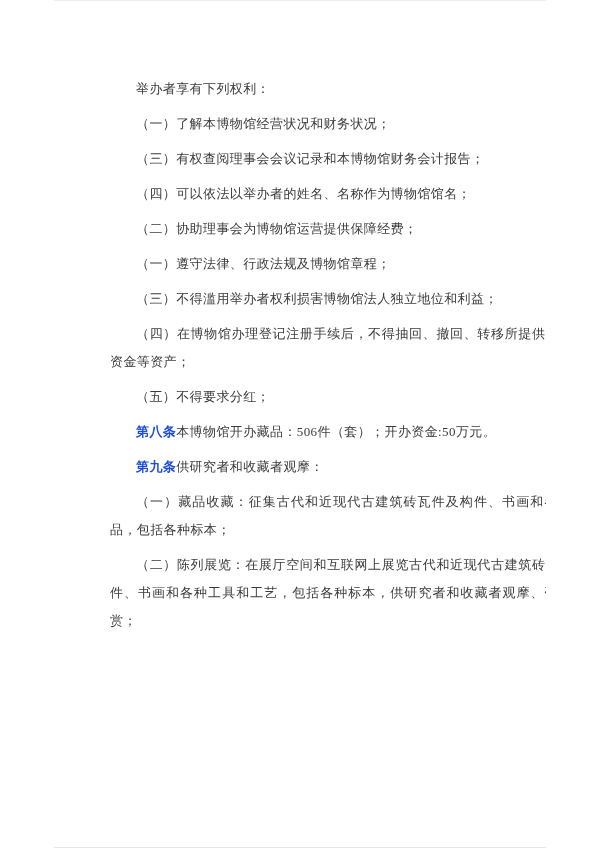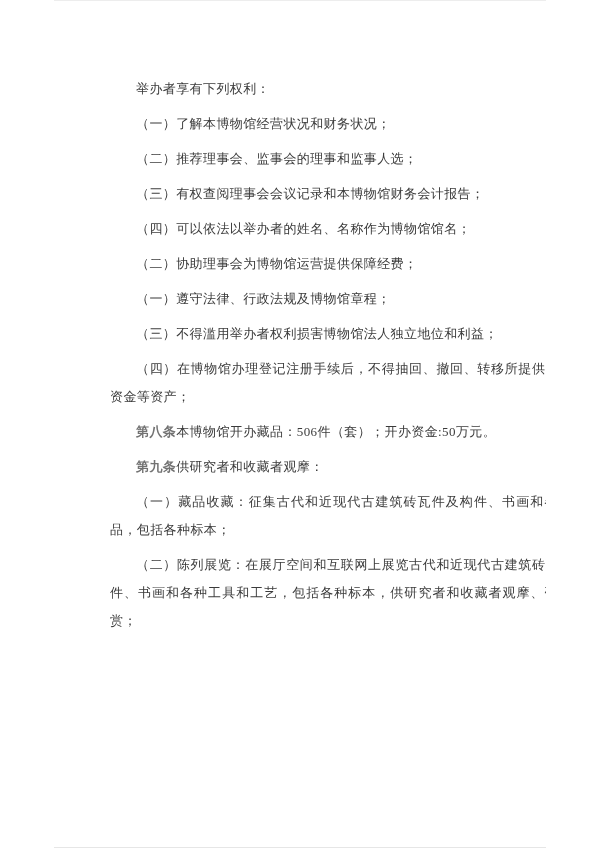--- a/index.html
+++ b/index.html
@@ -31,35 +31,35 @@
     font-size: 13px;
     line-height: 28px;
     letter-spacing: 0.4px;
     text-indent: 2em;
     text-align: justify;
     text-justify: inter-character;
     word-break: break-all;
   }
   .doc-content p b {
     font-weight: bold;
-    color: #737373;
+    color: #1d4ed8;
   }
 </style>
 </head>
 <body>
 
 <div class="page">
   <div class="doc-content" style="color: rgb(59, 59, 59);">
       <p><span>举办者享有下列权利：</span></p>
       <p><span>（一）了解本博物馆经营状况和财务状况；</span></p>
-      <p><span>（二）推荐理事会、监事会的理事和监事人选；</span></p>
       <p><span>（三）有权查阅理事会会议记录和本博物馆财务会计报告；</span></p>
       <p><span>（四）可以依法以举办者的姓名、名称作为博物馆馆名；</span></p>
       <p><span>（二）协助理事会为博物馆运营提供保障经费；</span></p>
       <p><span>（一）遵守法律、行政法规及博物馆章程；</span></p>
       <p><span>（三）不得滥用举办者权利损害博物馆法人独立地位和利益；</span></p>
       <p><span>（四）在博物馆办理登记注册手续后，不得抽回、撤回、转移所提供的藏品、资金等资产；</span></p>
+      <p><span>（五）不得要求分红；</span></p>
       <p><b>第八条</b><span>本博物馆开办藏品：506件（套）；开办资金:50万元。</span></p>
       <p><b>第九条</b><span>供研究者和收藏者观摩：</span></p>
       <p><span>（一）藏品收藏：征集古代和近现代古建筑砖瓦件及构件、书画和各种工艺品，包括各种标本；</span></p>
       <p><span>（二）陈列展览：在展厅空间和互联网上展览古代和近现代古建筑砖瓦件及构件、书画和各种工具和工艺，包括各种标本，供研究者和收藏者观摩、研究、欣赏；</span></p>
     </div>
 </div>
 
 </body></html>

